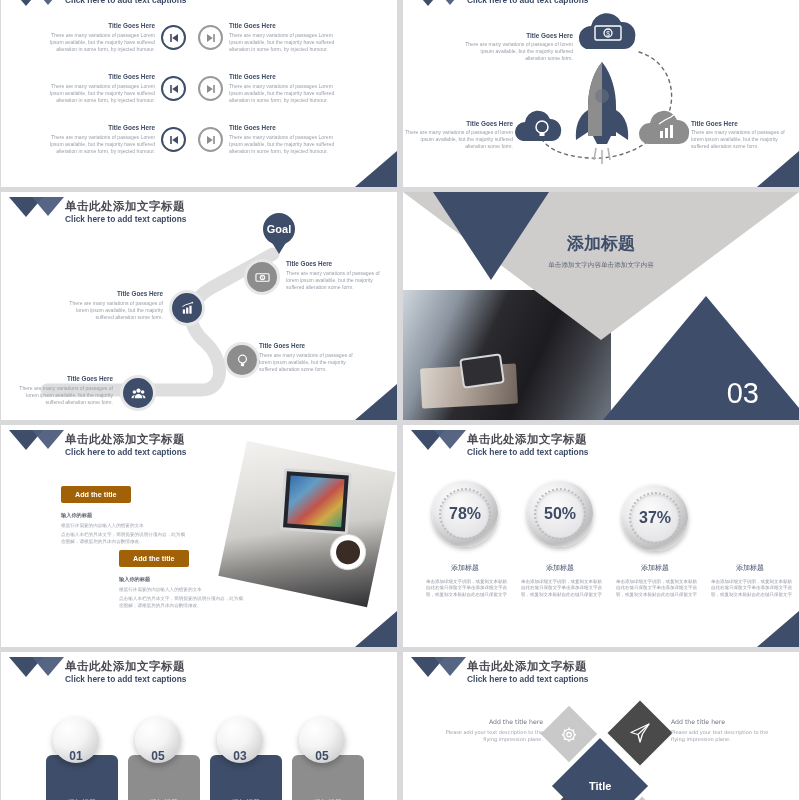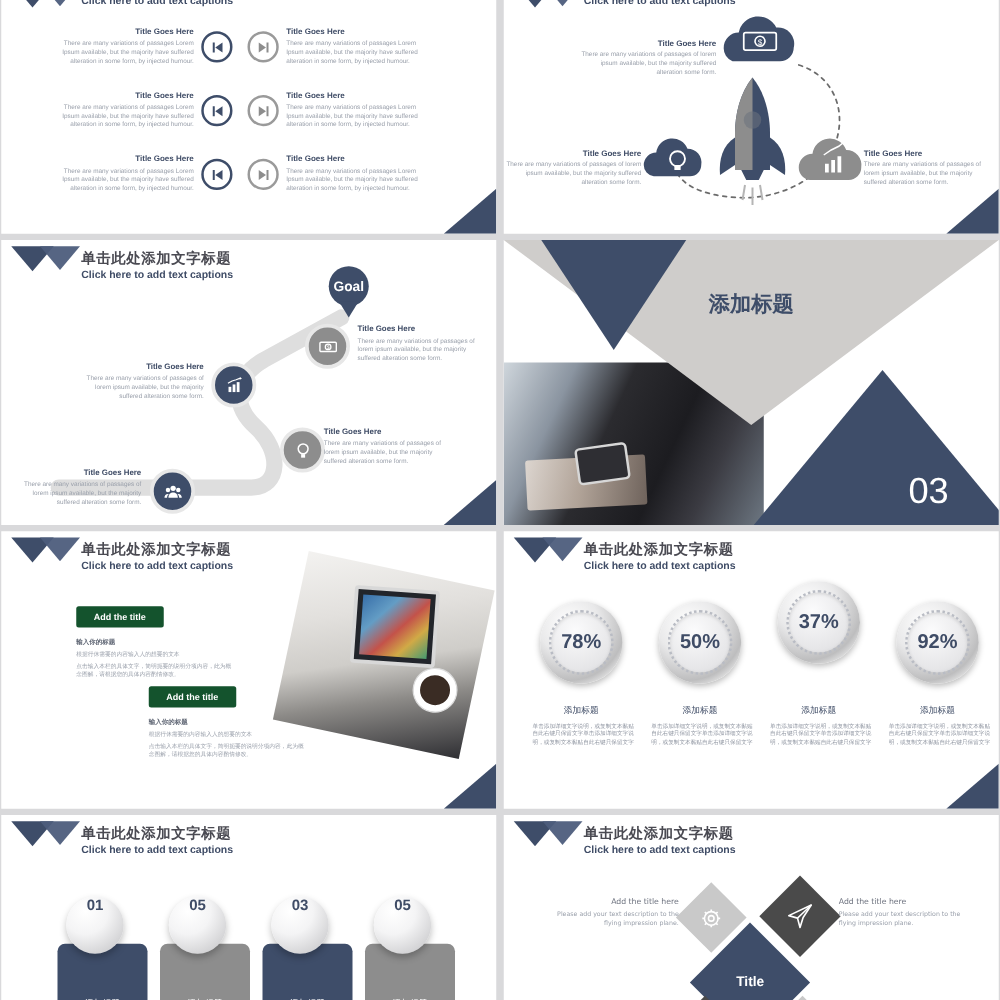--- a/index.html
+++ b/index.html
@@ -69,21 +69,21 @@
   .p1 .dtri-l{position:absolute;left:30px;top:0;width:0;height:0;
      border-left:58px solid transparent;border-right:58px solid transparent;border-top:88px solid #3e4d69;}
   .p1 .dtri-r{position:absolute;right:-10px;bottom:0;width:0;height:0;
      border-left:103px solid transparent;border-right:103px solid transparent;border-bottom:124px solid #3e4d69;}
   .p1 .ttl{position:absolute;left:0;right:0;top:36px;text-align:center;z-index:6;}
   .p1 .ttl .en{font-size:23px;color:#4a5666;letter-spacing:2px;font-family:"Liberation Sans",sans-serif;}
   .p1 .ttl .cn{font-size:17px;color:#3e4d69;font-weight:bold;margin-top:4px;font-family:"DejaVu Sans",sans-serif;}
   .p1 .ttl .sub{font-size:6.6px;color:#5b6472;margin-top:6px;font-family:"DejaVu Sans",sans-serif;}
   .p1 .num{position:absolute;right:40px;bottom:10px;font-size:29px;color:#fff;z-index:7;}
   
-  .pill{display:inline-block;background:#14532d;color:#fff;font-size:7.2px;font-weight:bold;
+  .pill{display:inline-block;background:#a16207;color:#fff;font-size:7.2px;font-weight:bold;
         padding:4px 14px;border-radius:2px;}
   .s5txt{font-size:4.6px;color:#9aa0ab;line-height:6.6px;font-family:"DejaVu Sans",sans-serif;}
   .s5txt b{color:#5e6573;font-size:5.2px;}
   .photo2{position:absolute;right:14px;top:30px;width:152px;height:138px;
     transform:rotate(12deg);
     background:linear-gradient(160deg,#f3f2f0 0%,#e2e0dd 30%,#cfcdc9 52%,#8d8b88 70%,#2f2f33 100%);
     overflow:hidden;}
   .photo2 .tab{position:absolute;left:46px;top:14px;width:62px;height:56px;background:#22252b;
      border:3px solid #d8d8d8;border-radius:3px;transform:rotate(-8deg);}
   .photo2 .tab i{position:absolute;left:4px;top:4px;right:4px;bottom:4px;
@@ -108,21 +108,21 @@
   .gcap .t{font-size:7px;color:#3f4c66;font-family:"DejaVu Sans",sans-serif;}
   .gcap .b{font-size:4.5px;color:#8e94a0;line-height:6.4px;margin-top:6px;text-align:left;
      font-family:"DejaVu Sans",sans-serif;padding-left:4px;}
   
   .card{position:absolute;width:72px;height:62px;border-radius:6px;}
   .card .lbl{position:absolute;left:0;right:0;bottom:9px;text-align:center;color:#fff;font-size:7px;
      font-family:"DejaVu Sans",sans-serif;}
   .ball{position:absolute;width:46px;height:46px;border-radius:50%;
      background:radial-gradient(circle at 33% 26%,#ffffff 0%,#f4f4f5 40%,#d3d3d5 78%,#b4b4b7 100%);
      box-shadow:0 3px 6px rgba(0,0,0,.25);
-     display:flex;align-items:flex-start;justify-content:center;z-index:3;}
+     display:flex;align-items:flex-end;justify-content:center;z-index:3;}
   .ball span{font-size:12px;font-weight:bold;color:#3f4c66;font-family:"Liberation Sans",sans-serif;}
   
   .dia{position:absolute;transform:rotate(45deg);display:flex;align-items:center;justify-content:center;}
   .dia .in{transform:rotate(-45deg);display:flex;align-items:center;justify-content:center;}
   .d8txt{position:absolute;width:104px;}
   .d8txt .t{font-size:6.2px;color:#6f7480;font-family:"DejaVu Sans",sans-serif;}
   .d8txt .b{font-size:5px;color:#9aa0ab;line-height:7px;margin-top:4px;font-family:"DejaVu Sans",sans-serif;}
 </style>
 </head>
 <body>
@@ -348,20 +348,21 @@
     <div class="corner-br"></div>
   </div>
 
   <div class="slide p1">
     <div class="photo"></div>
     <div class="gtri"></div>
     <div class="dtri-l"></div>
     <div class="dtri-r"></div>
     <div class="ttl">
       <div class="cn">添加标题</div>
+      <div class="sub">单击添加文字内容单击添加文字内容</div>
     </div>
     <div class="num">03</div>
   </div>
 
   <div class="slide">
     <div class="wmark">
       <div class="t1"></div>
         <div class="t2"></div>
     </div>
     <div class="hdr">
@@ -422,37 +423,31 @@
       <div class="inner">
           <div class="ring"></div>
         <div class="pct">50%</div>
         </div>
     </div>
     <div class="gcap" style="left:114px;top:138px;">
       <div class="t">添加标题</div>
       <div class="b">单击添加详细文字说明，或复制文本黏贴自此右键只保留文字单击添加详细文字说明，或复制文本黏贴自此右键只保留文字</div>
     </div>
 
-    <div class="gauge" style="left:219px;top:40px;">
+    <div class="gauge" style="left:219px;top:60px;">
       <div class="inner">
           <div class="ring"></div>
         <div class="pct">37%</div>
         </div>
     </div>
     <div class="gcap" style="left:209px;top:138px;">
       <div class="t">添加标题</div>
       <div class="b">单击添加详细文字说明，或复制文本黏贴自此右键只保留文字单击添加详细文字说明，或复制文本黏贴自此右键只保留文字</div>
     </div>
 
-    <div class="gauge" style="left:314px;top:56px;">
-      <div class="inner">
-          <div class="ring"></div>
-        <div class="pct">92%</div>
-        </div>
-    </div>
     <div class="gcap" style="left:304px;top:138px;">
       <div class="t">添加标题</div>
       <div class="b">单击添加详细文字说明，或复制文本黏贴自此右键只保留文字单击添加详细文字说明，或复制文本黏贴自此右键只保留文字</div>
     </div>
 
     <div class="corner-br"></div>
   </div>
 
   <div class="slide">
     <div class="wmark">

